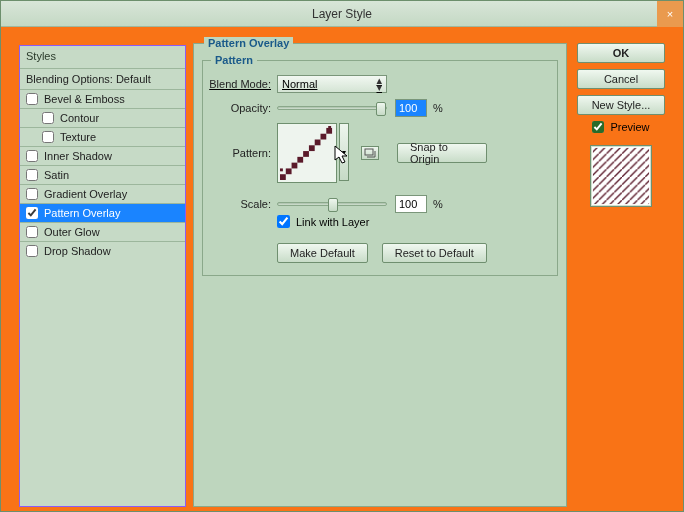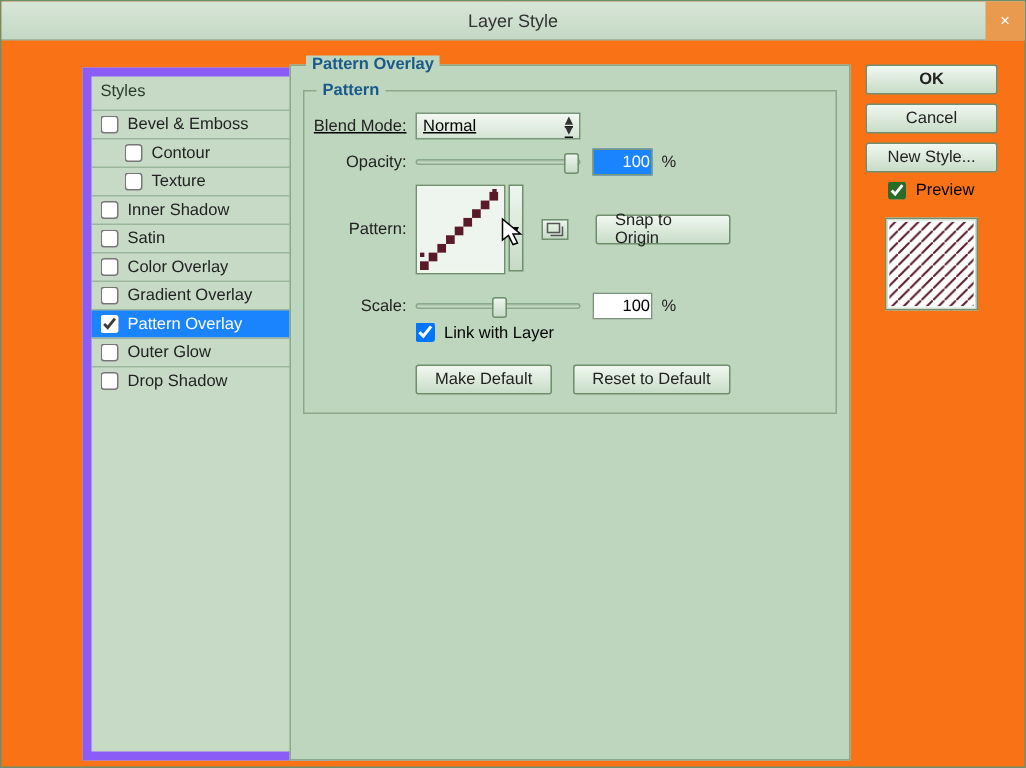--- a/index.html
+++ b/index.html
@@ -4,41 +4,41 @@
 <style>
   * { box-sizing: border-box; margin: 0; padding: 0; font-family: "Segoe UI", Tahoma, sans-serif; font-size: 11px; }
   body { background: #f0e8d8; width: 684px; height: 512px; overflow: hidden; }
   .window { width: 684px; height: 512px; background: #f97316; border: 1px solid #6c8f6c; position: relative; }
   .titlebar { height: 26px; background: linear-gradient(#d8e6d8,#c4d8c4); display: flex; align-items: center; justify-content: center; border-bottom: 1px solid #9fb89f; position: relative; }
   .titlebar .title { font-size: 12px; color: #333; }
   .close-btn { position: absolute; right: 0; top: 0; width: 26px; height: 26px; background: #ea9a4e; color: #fff; display: flex; align-items: center; justify-content: center; font-size: 14px; cursor: pointer; }
   .body { position: absolute; top: 26px; left: 0; right: 0; bottom: 0; }
 
   
-  .styles-panel { position: absolute; left: 18px; top: 18px; width: 167px; height: 462px; background: #c6dac6; border: 6px solid #8b5cf6; margin-left: 36px; }
+  .styles-panel { position: absolute; left: 18px; top: 18px; width: 167px; height: 462px; background: #c6dac6; border: 1px solid #8b5cf6; }
   .styles-header { padding: 4px 6px 6px 6px; color: #2a3a2a; font-size: 11px; }
   .styles-item { border-top: 1px solid #9cb69c; padding: 3px 6px; display: flex; align-items: center; gap: 6px; color: #222; cursor: default; }
   .styles-item.indent { padding-left: 22px; }
   .styles-item.selected { background: #1a84ff; color: #fff; }
   .styles-item input[type=checkbox] { width: 12px; height: 12px; accent-color: #2a6b2a; cursor: pointer; }
   .styles-item.selected input[type=checkbox] { accent-color: #fff; }
   .blending-row { border-top: 1px solid #9cb69c; border-bottom: 0; padding: 4px 6px; color: #222; }
 
   
   .main-panel { position: absolute; left: 192px; top: 16px; width: 374px; height: 464px; border: 1px solid #8aa88a; background: #bed6be; }
   .group-label-main { position: absolute; left: 10px; top: -7px; background: #bed6be; padding: 0 4px; color: #1a5a8a; font-weight: bold; font-size: 11px; }
   .inner-group { position: absolute; left: 8px; top: 16px; right: 8px; height: 216px; border: 1px solid #8aa88a; }
   .group-label-inner { position: absolute; left: 8px; top: -7px; background: #bed6be; padding: 0 4px; color: #1a5a8a; font-weight: bold; font-size: 11px; }
   .row { position: absolute; display: flex; align-items: center; }
   .lbl { color: #222; text-align: right; }
   .select { height: 18px; border: 1px solid #7a967a; background: linear-gradient(#f2f8f2,#d4e4d4); padding: 0 4px; display: flex; align-items: center; justify-content: space-between; cursor: pointer; }
   .select .arrows { font-size: 9px; color: #333; line-height: 7px; display: flex; flex-direction: column; }
   .slider-track { height: 4px; background: linear-gradient(#a8bea8,#d2e2d2); border: 1px solid #8aa88a; border-radius: 2px; position: relative; }
   .slider-thumb { position: absolute; top: -5px; width: 10px; height: 14px; background: linear-gradient(#eef6ee,#c6dac6); border: 1px solid #6f8f6f; border-radius: 2px; cursor: pointer; }
-  .num-input { width: 32px; height: 18px; border: 1px solid #7a967a; background: #fff; padding: 0 19px; display: flex; align-items: center; }
+  .num-input { width: 32px; height: 18px; border: 1px solid #7a967a; background: #fff; padding: 0 3px; display: flex; align-items: center; }
   .num-input.sel { background: #1a84ff; color: #fff; }
   .pct { margin-left: 6px; color: #222; }
   .swatch { width: 60px; height: 60px; border: 1px solid #6f8f6f; background: #eef6ee; position: relative; cursor: pointer; }
   .swatch-inner { position: absolute; inset: 2px; background: #eef4ee; }
   .swatch-drop { position: absolute; right: -12px; top: 0; width: 10px; height: 58px; border: 1px solid #6f8f6f; background: linear-gradient(#eef6ee,#c6dac6); display: flex; align-items: center; justify-content: center; cursor: pointer; }
   .tiny-btn { width: 18px; height: 14px; border: 1px solid #6f8f6f; background: linear-gradient(#eef6ee,#c6dac6); display: flex; align-items: center; justify-content: center; cursor: pointer; }
   .btn { height: 20px; border: 1px solid #6f8f6f; background: linear-gradient(#f0f8f0,#c8dcc8); padding: 0 12px; display: flex; align-items: center; justify-content: center; cursor: pointer; border-radius: 2px; color: #222; }
 
   
   .right-col { position: absolute; right: 18px; top: 16px; width: 88px; }
@@ -58,44 +58,41 @@
     <span class="title">Layer Style</span>
     <div class="close-btn">
       <span>×</span>
     </div>
   </div>
 
   <div class="body">
 
     <div class="styles-panel">
       <div class="styles-header">Styles</div>
+      <div class="blending-row">Blending Options: Default</div>
       <div id="styles-list">
           <div class="styles-item">
             <input type="checkbox" style="">
             <span>Bevel &amp; Emboss</span>
           </div>
           <div class="styles-item indent">
             <input type="checkbox" style="">
             <span>Contour</span>
           </div>
           <div class="styles-item indent">
             <input type="checkbox" style="">
             <span>Texture</span>
           </div>
           <div class="styles-item">
             <input type="checkbox" style="">
             <span>Inner Shadow</span>
           </div>
           <div class="styles-item">
             <input type="checkbox" style="">
             <span>Satin</span>
-          </div>
-          <div class="styles-item">
-            <input type="checkbox" style="">
-            <span>Color Overlay</span>
           </div>
           <div class="styles-item">
             <input type="checkbox" style="">
             <span>Gradient Overlay</span>
           </div>
           <div class="styles-item selected">
             <input type="checkbox" checked="" style="">
             <span>Pattern Overlay</span>
           </div>
           <div class="styles-item">

